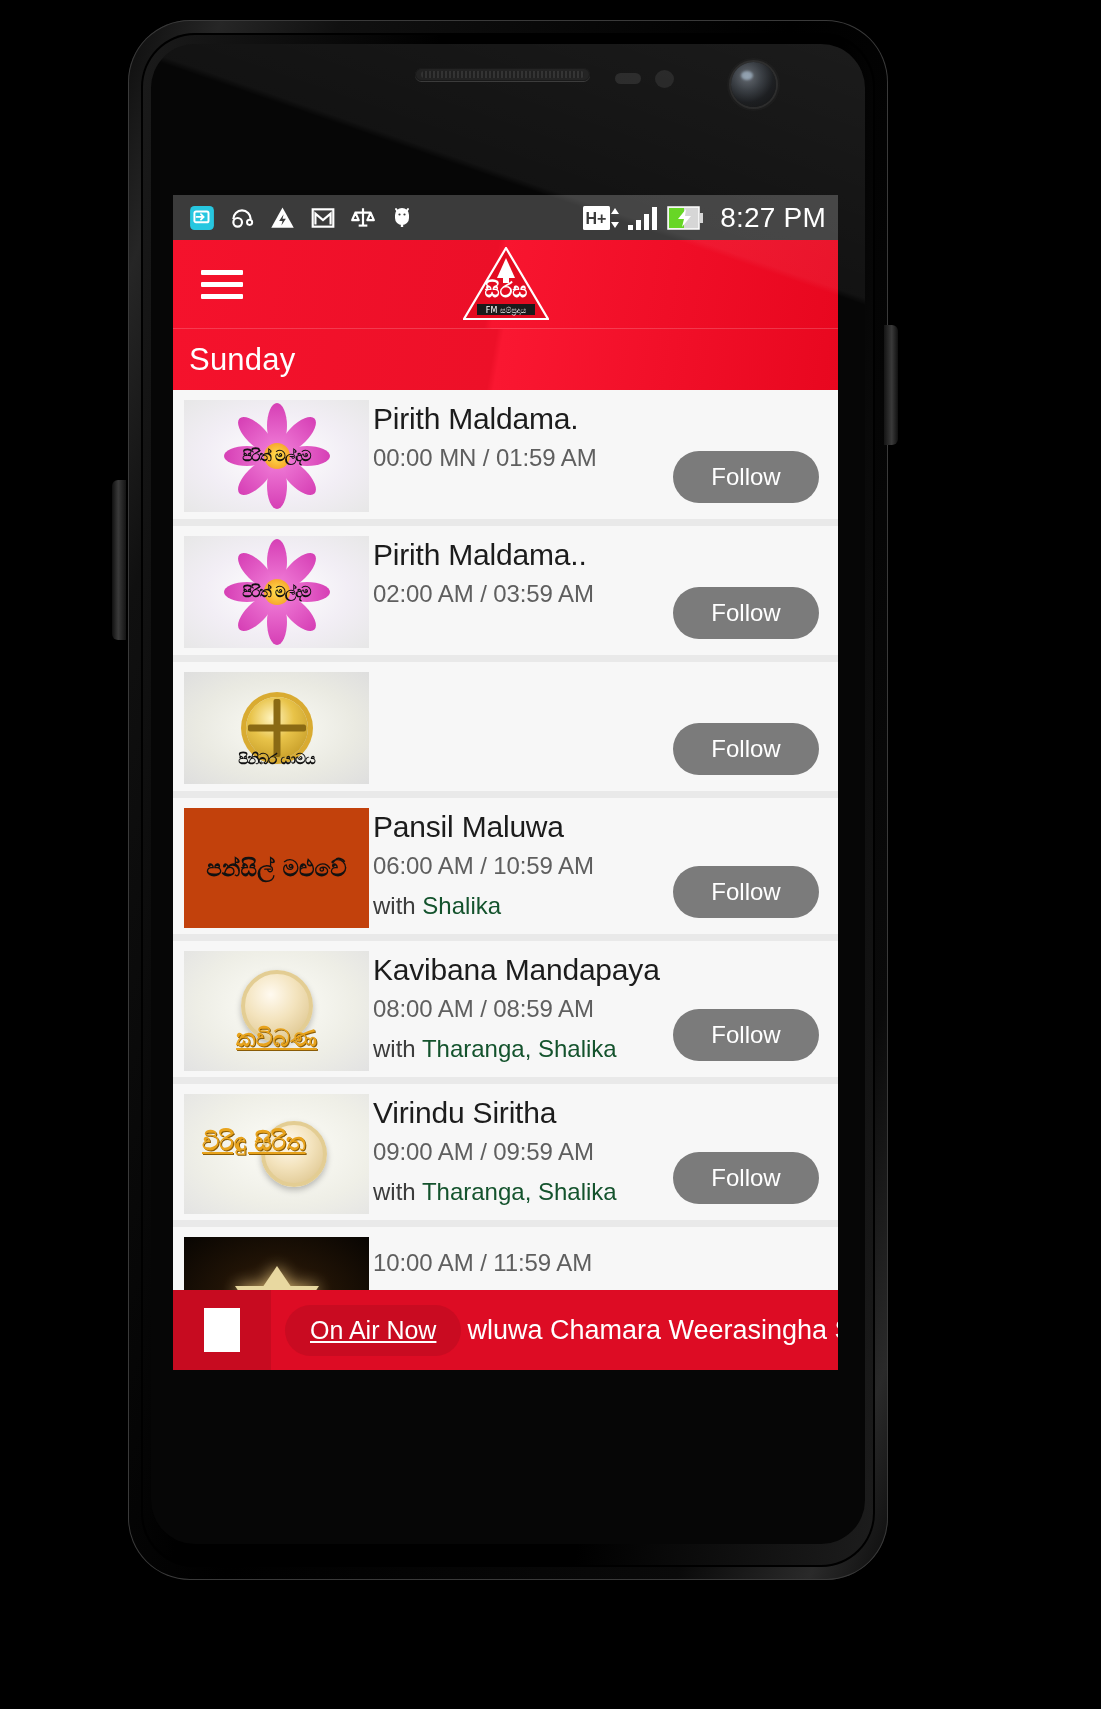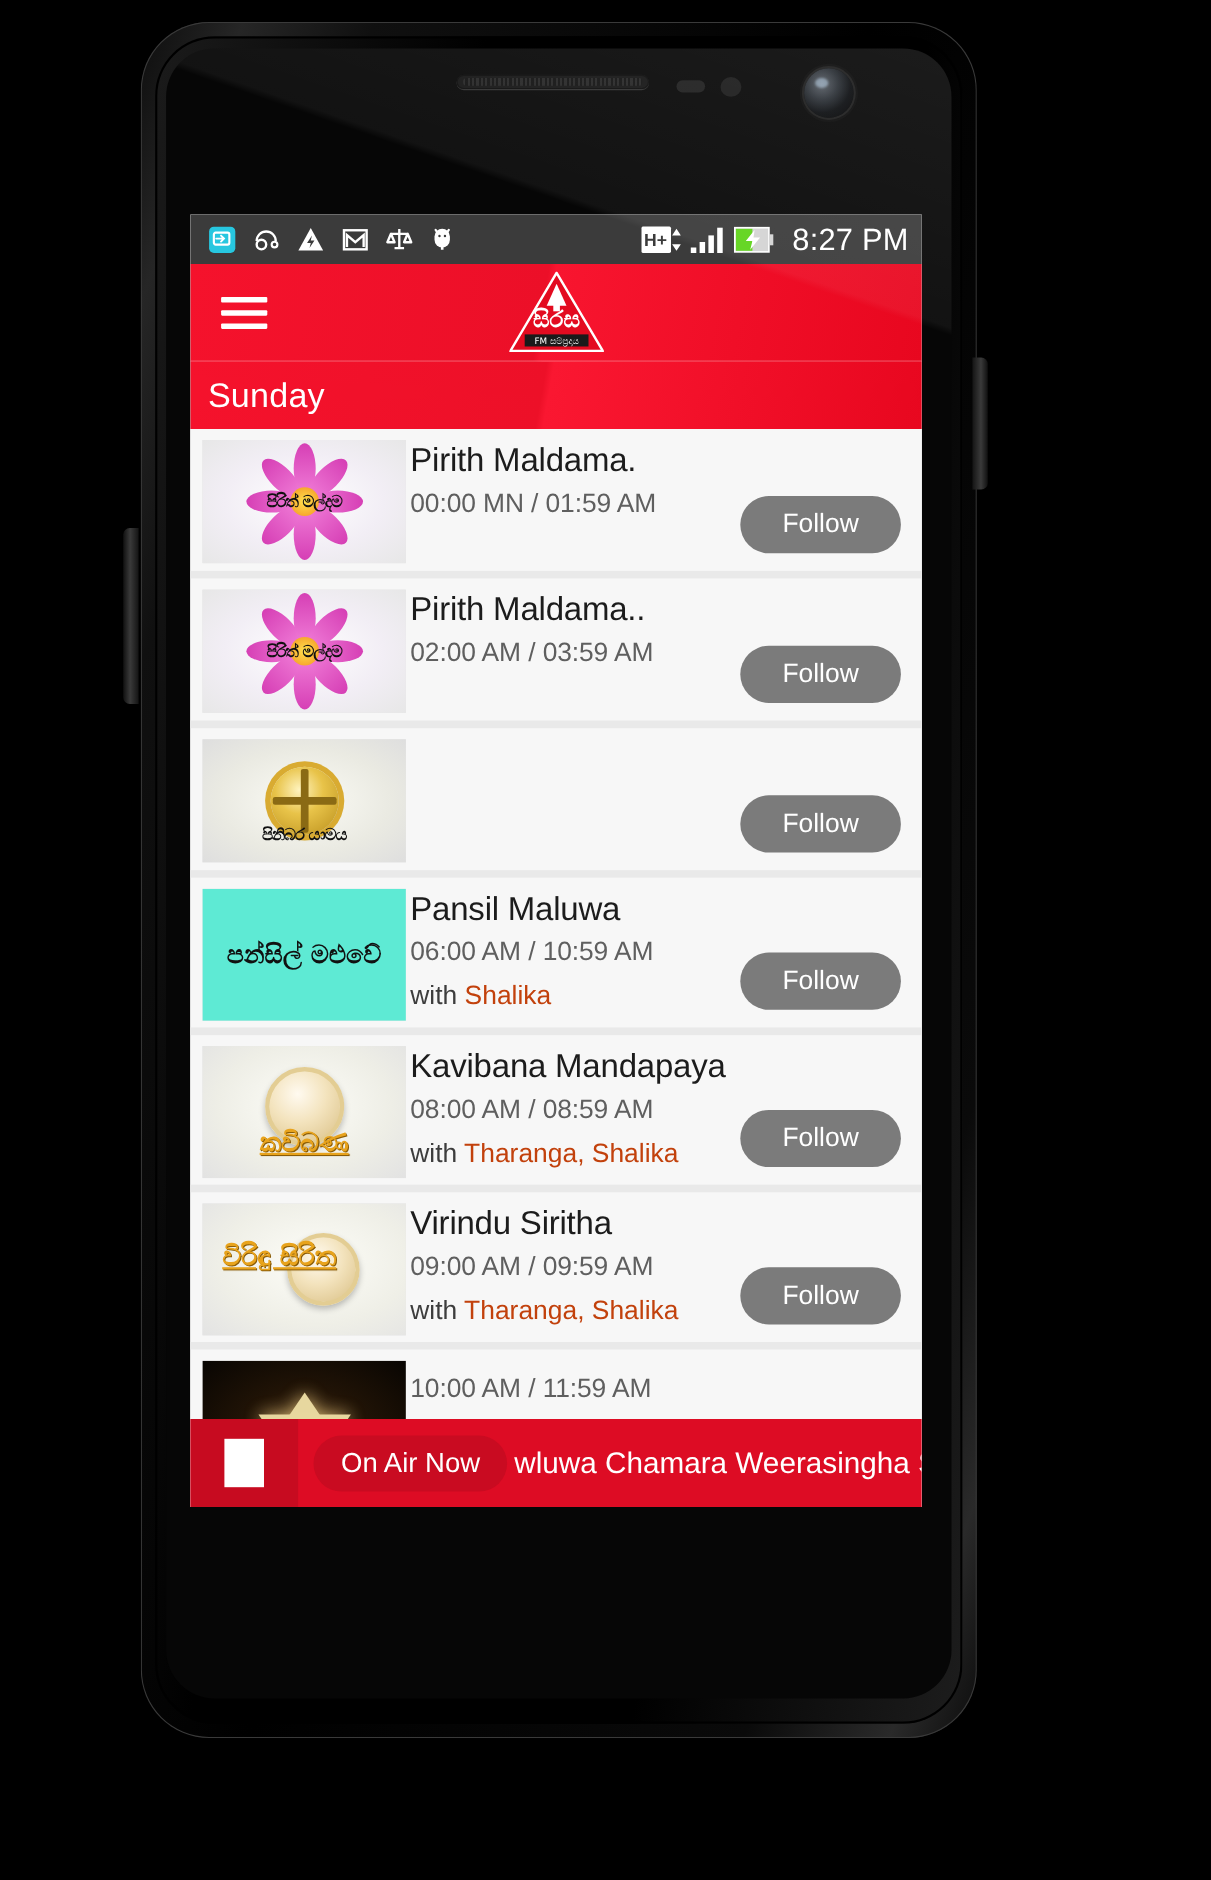--- a/index.html
+++ b/index.html
@@ -121,41 +121,41 @@
   .row.tall { height: 143px; }
   .thumb {
     width: 185px; height: 112px; background: #e4e4e4; flex: none;
     display: flex; align-items: center; justify-content: center; overflow: hidden;
   }
   .row.tall .thumb { height: 120px; }
   .meta { margin-left: 4px; padding-top: 3px; flex: 1; min-width: 0; }
   .title { font-size: 30px; color: #1c1c1c; line-height: 1.08; letter-spacing: -.2px; }
   .time  { font-size: 24px; color: #5f5f5f; margin-top: 9px; letter-spacing: -.1px; }
   .with  { font-size: 24px; color: #3d3d3d; margin-top: 12px; }
-  .with .hosts { color: #c2410c; text-align: right; }
+  .with .hosts { color: #14532d; text-align: right; }
   .follow-btn {
     position: absolute; right: 19px; bottom: 16px;
     width: 146px; height: 52px; border-radius: 26px;
     background: #7b7b7b; color: #ffffff; font-size: 24px;
     display: flex; align-items: center; justify-content: center;
     border: none; cursor: pointer; font-family: "Liberation Sans", sans-serif;
   }
 
   
   #on-air-bar {
     position: absolute; left: 0; bottom: 0; width: 665px; height: 80px;
     background: #dd0c24; display: flex; align-items: center; z-index: 30;
     overflow: hidden;
   }
   #on-air-left-pad { width: 98px; height: 100%; background: #c70b20; display:flex; align-items:center; justify-content:center; flex:none; }
   #stop-button { width: 36px; height: 44px; background: #fff; cursor: pointer; }
   #on-air-pill {
     margin-left: 14px; flex: none;
     background: #c90b21; color: #fff; font-size: 25px;
-    border-radius: 26px; padding: 11px 25px; cursor: pointer;
+    border-radius: 26px; padding: 11px 25px; cursor: pointer; text-decoration: underline;
   }
   #marquee-text {
     color: #fff; font-size: 27px; margin-left: 6px; white-space: nowrap;
     overflow: hidden;
   }
 
   
   .art { position: relative; width: 100%; height: 100%; display:flex; align-items:center; justify-content:center; }
   .lotus-bg { background: radial-gradient(ellipse at 50% 50%, #ffffff 0%, #f2eef5 55%, #e7e7e7 100%); }
   .petal { position:absolute; width:46px; height:20px; border-radius:50%;
@@ -165,21 +165,21 @@
   .si-text { position:absolute; font-size:15px; color:#111; font-weight:bold; letter-spacing:-1px; z-index:3;
              font-family:"DejaVu Sans", sans-serif; }
   .wheel { width:62px; height:62px; border-radius:50%;
            background: radial-gradient(circle at 42% 34%, #fff4bf 0%, #e8c349 40%, #b98e1b 100%);
            box-shadow: 0 0 0 5px #d9ab31, 0 2px 5px rgba(0,0,0,.35); position:relative; }
   .wheel:before, .wheel:after {
     content:""; position:absolute; left:50%; top:50%; width:58px; height:7px; background:#8a6a14;
     transform: translate(-50%,-50%) rotate(0deg); border-radius:2px;
   }
   .wheel:after { transform: translate(-50%,-50%) rotate(90deg); }
-  .pansil-art { background:#5eead4; }
+  .pansil-art { background:#c2410c; }
   .pansil-art .si-text { font-size:23px; letter-spacing:0px; position:static; }
   .drum { width:72px; height:72px; border-radius:50%;
           background: radial-gradient(circle at 40% 32%, #fffaf0 0%, #f3e3bd 45%, #d9bf84 100%);
           border: 4px solid #e3cd93; box-shadow: 0 3px 6px rgba(0,0,0,.25); }
   .gold-text { color:#e8a31c; font-weight:bold; font-size:24px; text-shadow:1px 1px 0 #8a5c07;
                font-family:"DejaVu Sans", sans-serif;text-decoration:underline; }
   .night-art { background: radial-gradient(ellipse at 50% 55%, #4a3218 0%, #201306 45%, #080502 100%); }
   .star {
     width:0; height:0; position:relative;
     border-left: 42px solid transparent; border-right: 42px solid transparent;

